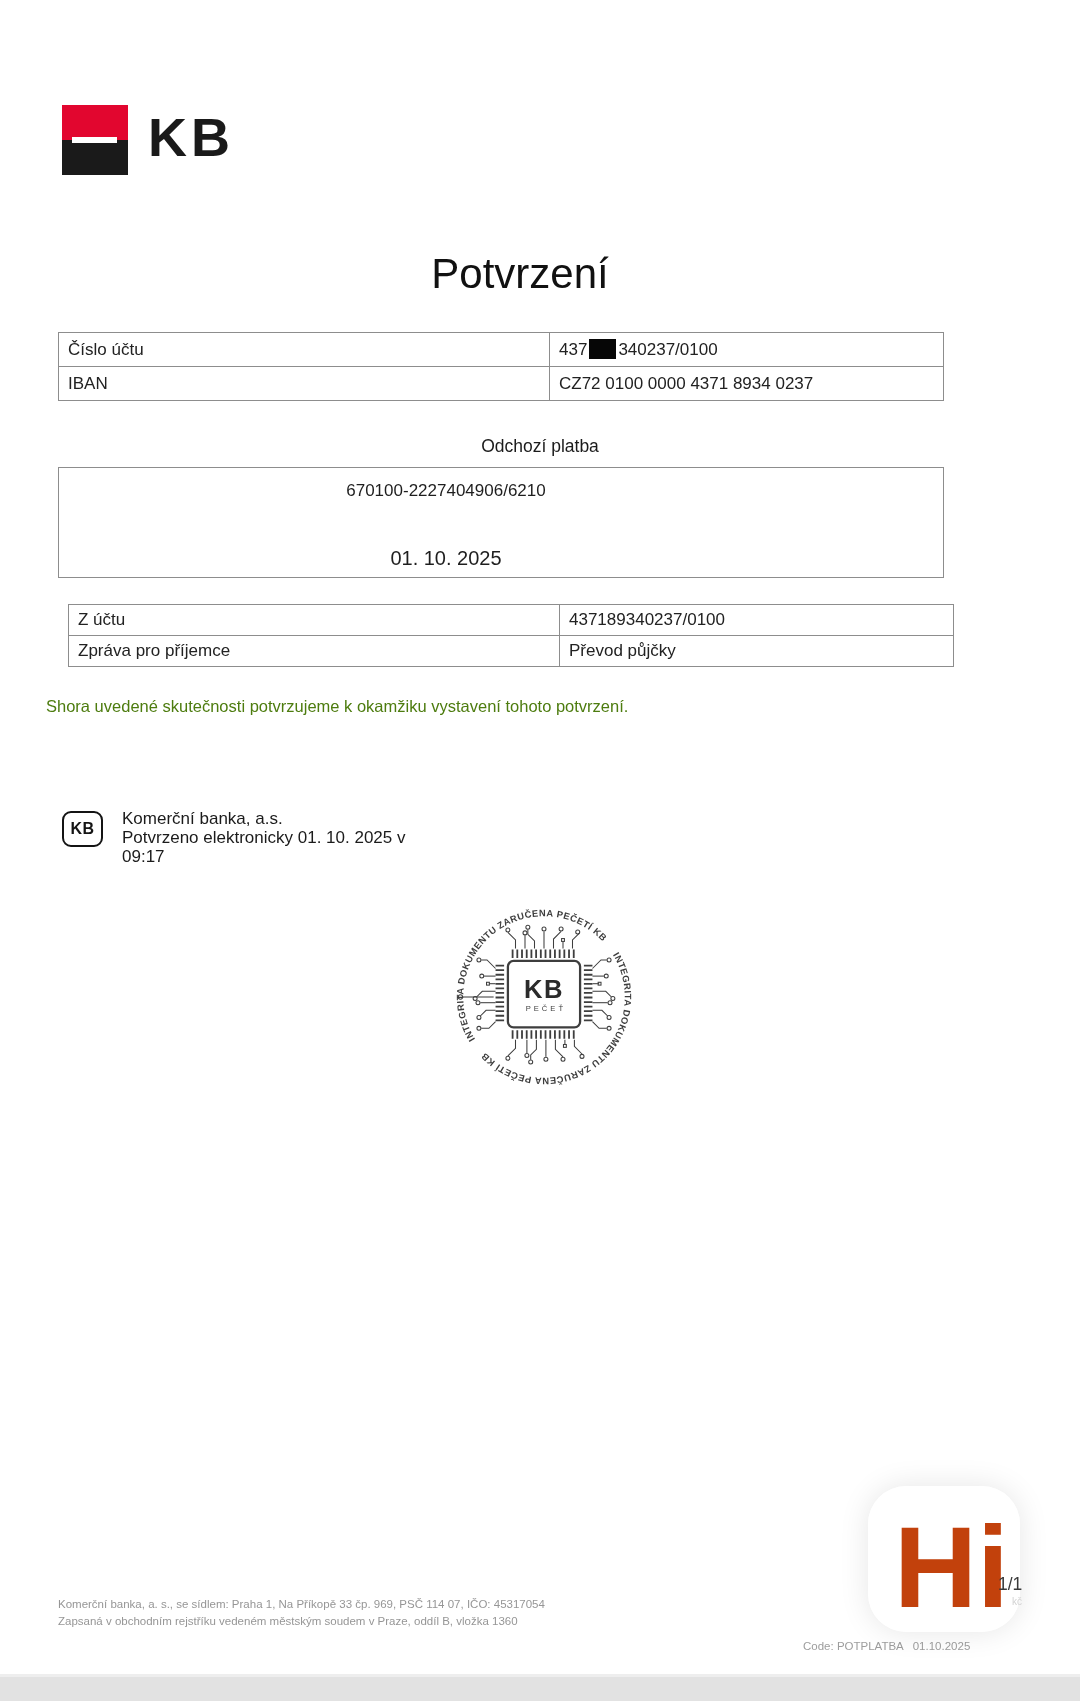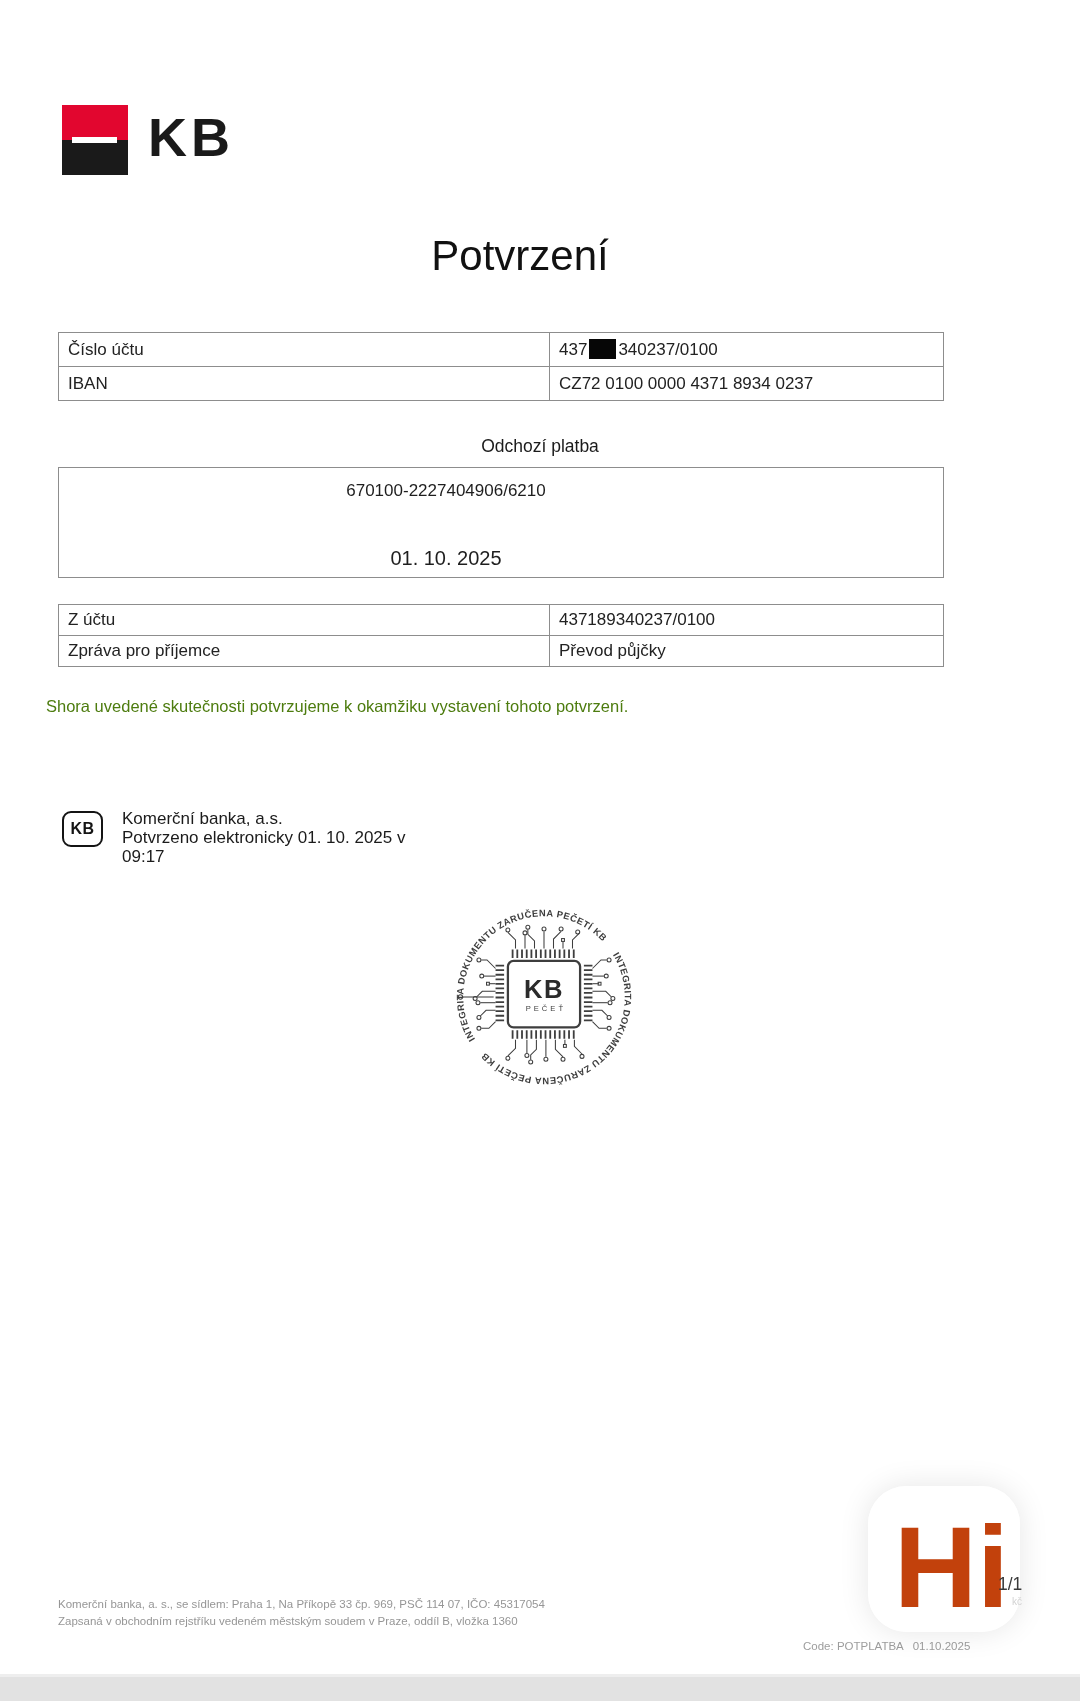--- a/index.html
+++ b/index.html
@@ -8,28 +8,28 @@
   .abs{position:absolute;}
 
   
   .logo-square{left:62px;top:105px;width:66px;height:70px;}
   .logo-red{position:absolute;left:0;top:0;width:66px;height:35px;background:#e2062f;}
   .logo-black{position:absolute;left:0;top:35px;width:66px;height:35px;background:#1a1a1a;}
   .logo-stripe{position:absolute;left:10px;top:32px;width:45px;height:6px;background:#ffffff;}
   .logo-text{left:148px;top:106px;font-size:54px;font-weight:700;letter-spacing:4px;color:#1a1a1a;}
 
   
-  .doc-title{left:0;top:232px;width:1040px;text-align:center;font-size:42px;font-weight:400;color:#111;}
+  .doc-title{left:0;top:250px;width:1040px;text-align:center;font-size:42px;font-weight:400;color:#111;}
 
   
   table.grid{position:absolute;border-collapse:collapse;table-layout:fixed;}
   table.grid td{border:1px solid #8d8d8d;font-size:17px;color:#222;padding:0 0 0 9px;vertical-align:middle;}
   .t1{left:58px;top:332px;width:886px;}
   .t1 td{height:33px;}
-  .t2{left:58px;top:604px;width:886px;}
+  .t2{left:68px;top:604px;width:886px;}
   .t2 td{height:30px;}
   .col-label{width:481px;}
 
   .redact{display:inline-block;width:27px;height:20px;background:#060606;margin:0 2px;vertical-align:-4px;}
 
   
   .pay-heading{left:0;top:436px;width:1080px;text-align:center;font-size:17.5px;color:#1b1b1b;}
   .pay-box{left:58px;top:467px;width:884px;height:109px;border:1px solid #8d8d8d;}
   .pay-line{left:0;width:892px;text-align:center;}
   .pay-acct{top:481px;font-size:17px;}

